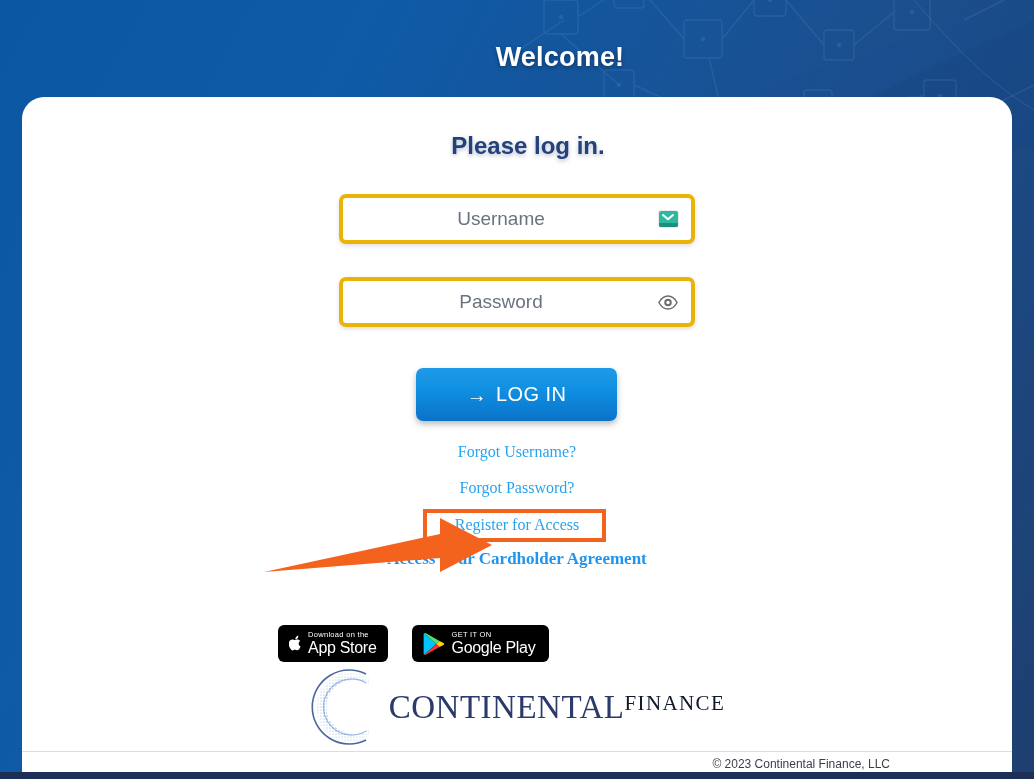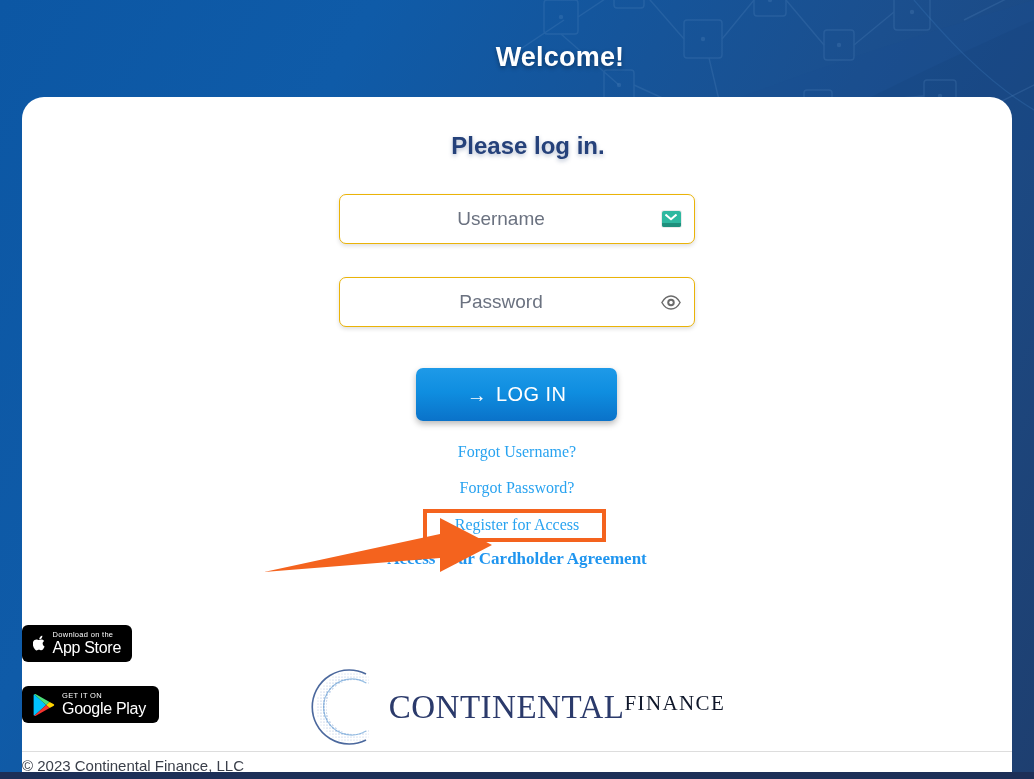--- a/index.html
+++ b/index.html
@@ -69,21 +69,21 @@
     font-weight: bold;
     text-shadow: 0 2px 4px rgba(90,110,150,.45);
   }
 
   
   .field {
     position: absolute;
     left: 317px;
     width: 356px; height: 50px;
     background: #ffffff;
-    border: 1px solid #eab308;
+    border: 4px solid #eab308;
     border-radius: 7px;
     box-shadow: 0 2px 4px rgba(0,0,0,.13);
   }
   .field-username { top: 97px; }
   .field-password { top: 180px; }
   .field input {
     position: absolute;
     inset: 0;
     width: 100%; height: 100%;
     border: none; outline: none; background: transparent;
@@ -180,21 +180,21 @@
     position: absolute;
     left: 220px; top: 415px;
     width: 350px; height: 60px;
     pointer-events: none;
   }
 
   
   .badges {
     position: absolute;
     top: 528px; left: 0; width: 782px;
-    display: flex; justify-content: center; gap: 24px; flex-direction: column;
+    display: flex; justify-content: center; gap: 24px;
   }
   .badge {
     height: 37px;
     background: #000000;
     border-radius: 6px;
     display: flex; align-items: center;
     padding: 0 11px;
     gap: 7px;
     cursor: pointer;
   }
@@ -245,23 +245,23 @@
 
   
   .footer-rule {
     position: absolute;
     left: 0; top: 654px; width: 990px;
     height: 1px; background: #dddddd;
   }
   .copyright {
     position: absolute;
     top: 660px; left: 0; width: 868px;
-    text-align: left;
+    text-align: right;
     color: #3a3f4a;
-    font-size: 15px;
+    font-size: 12px;
   }
   .bottom-bar {
     position: absolute;
     left: 0; bottom: 0; width: 1034px; height: 7px;
     background: #1d2f57;
   }
 </style>
 </head>
 <body>
 

